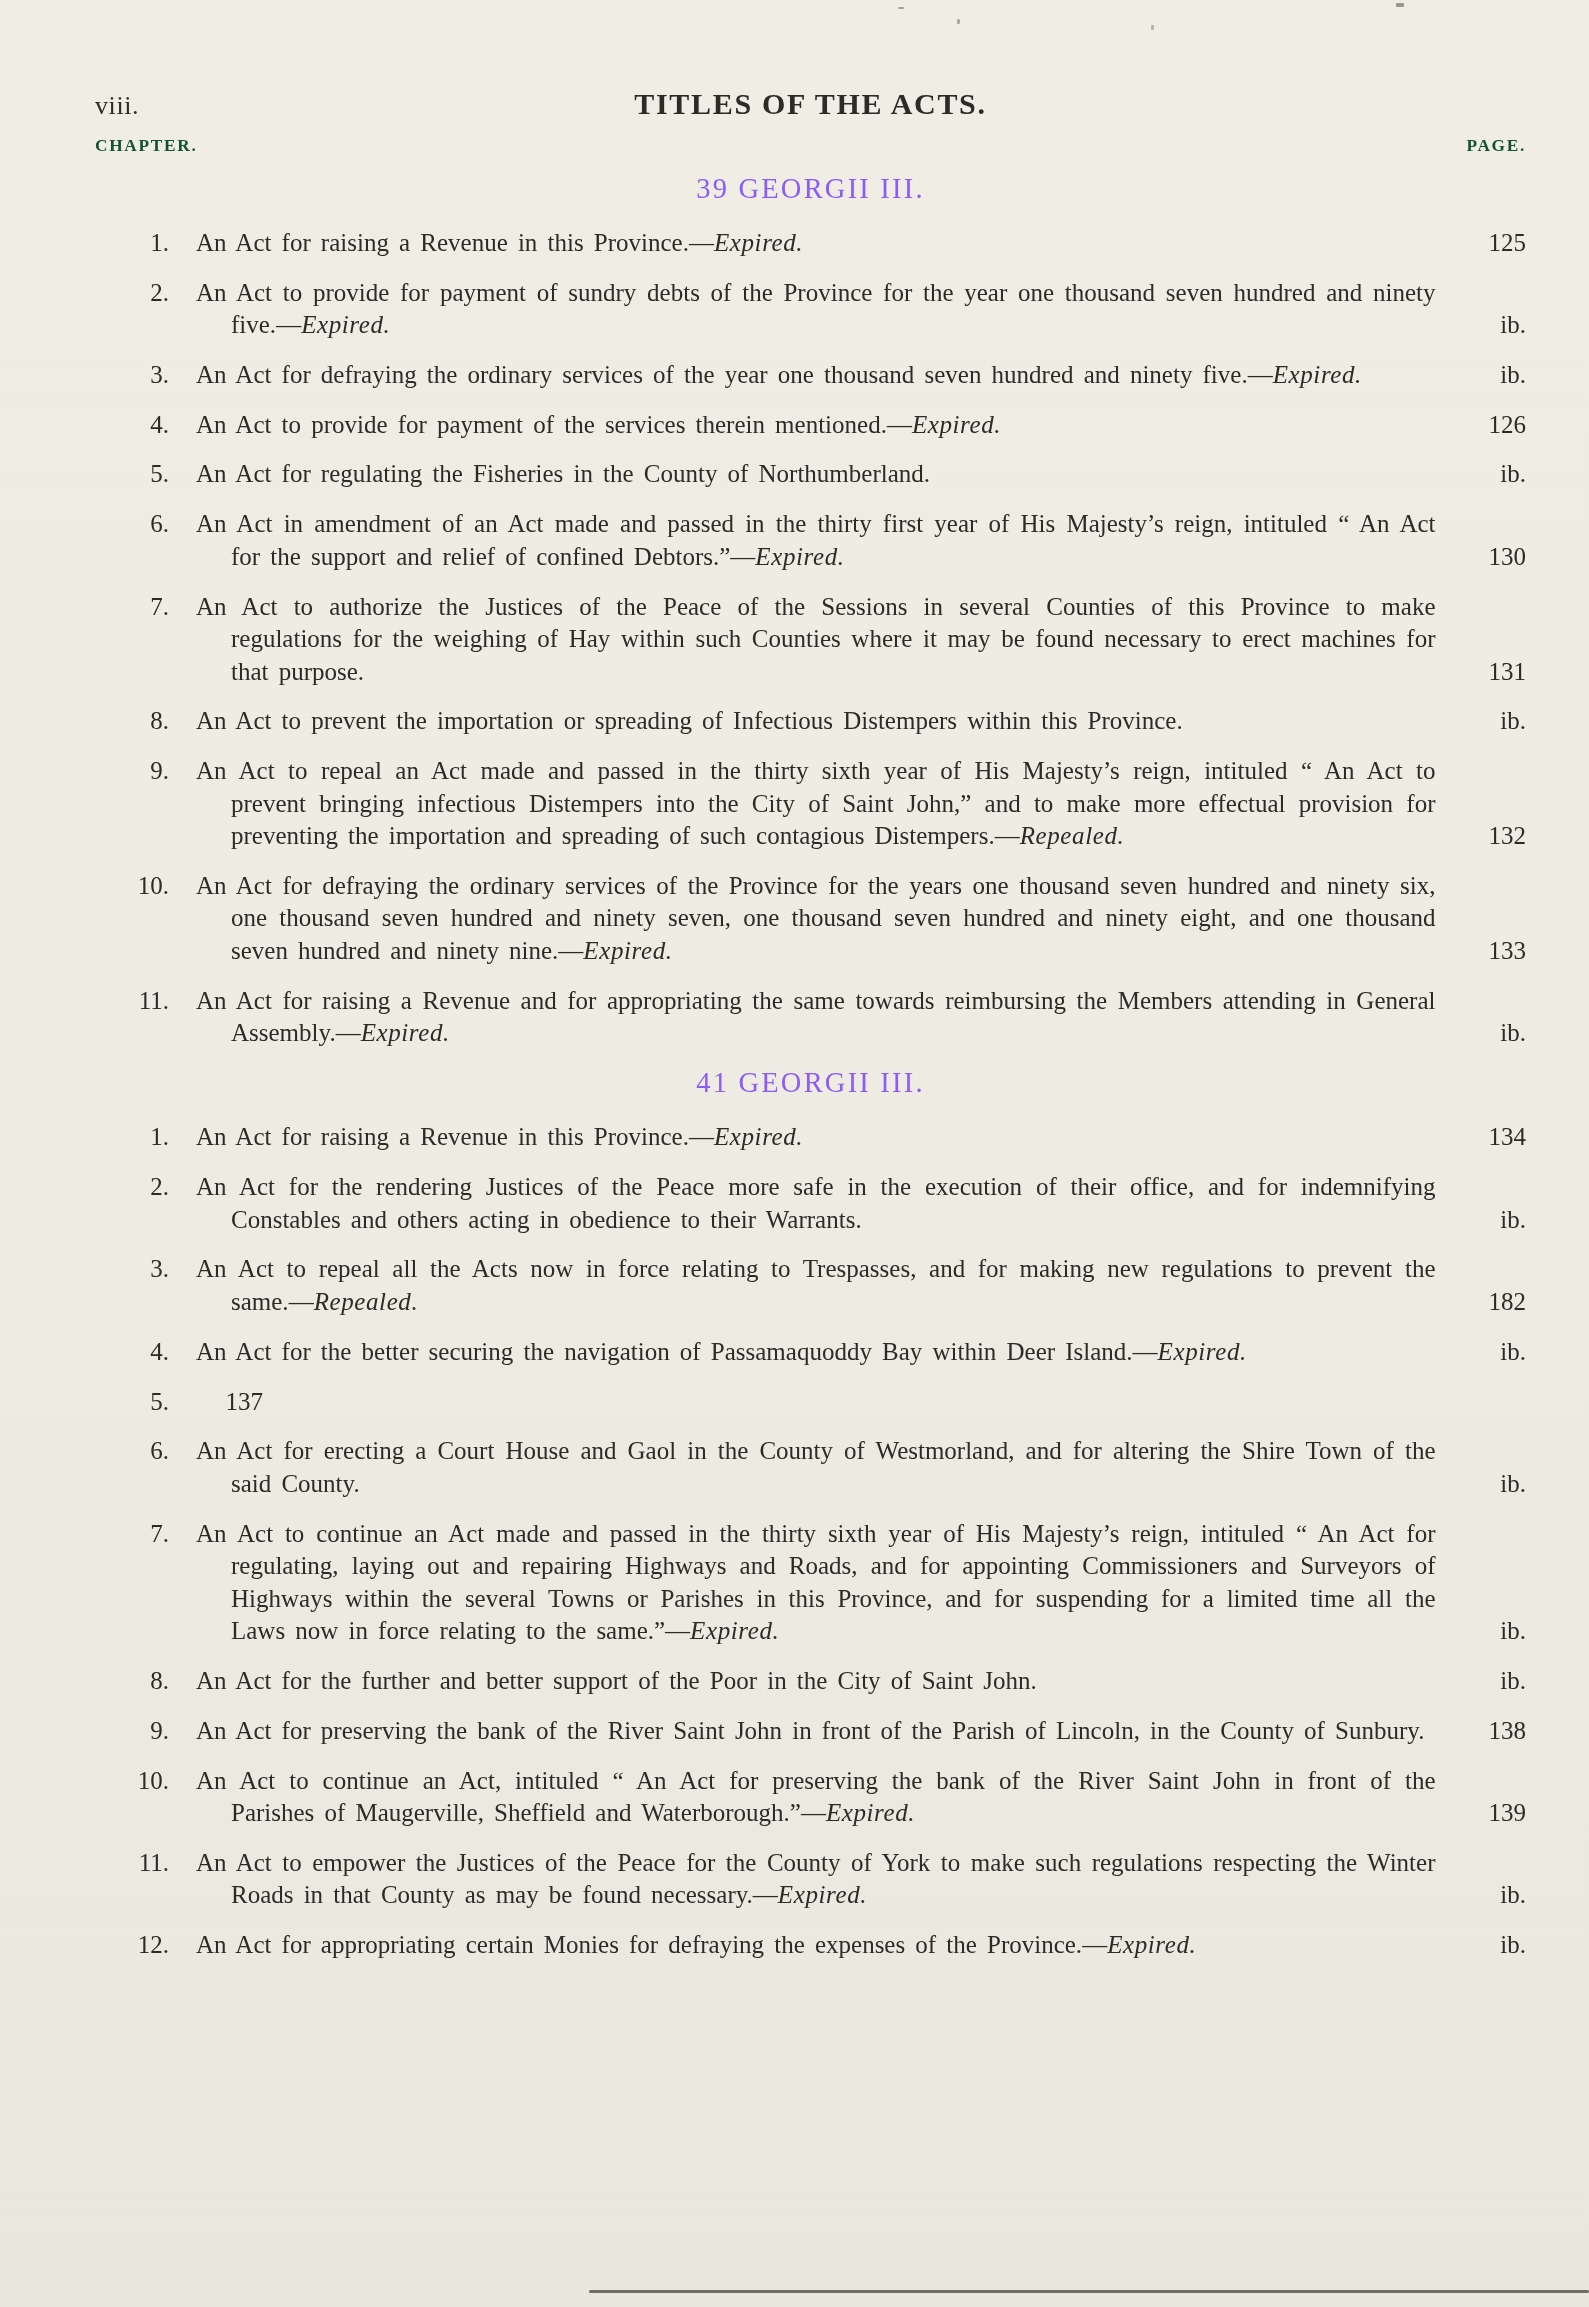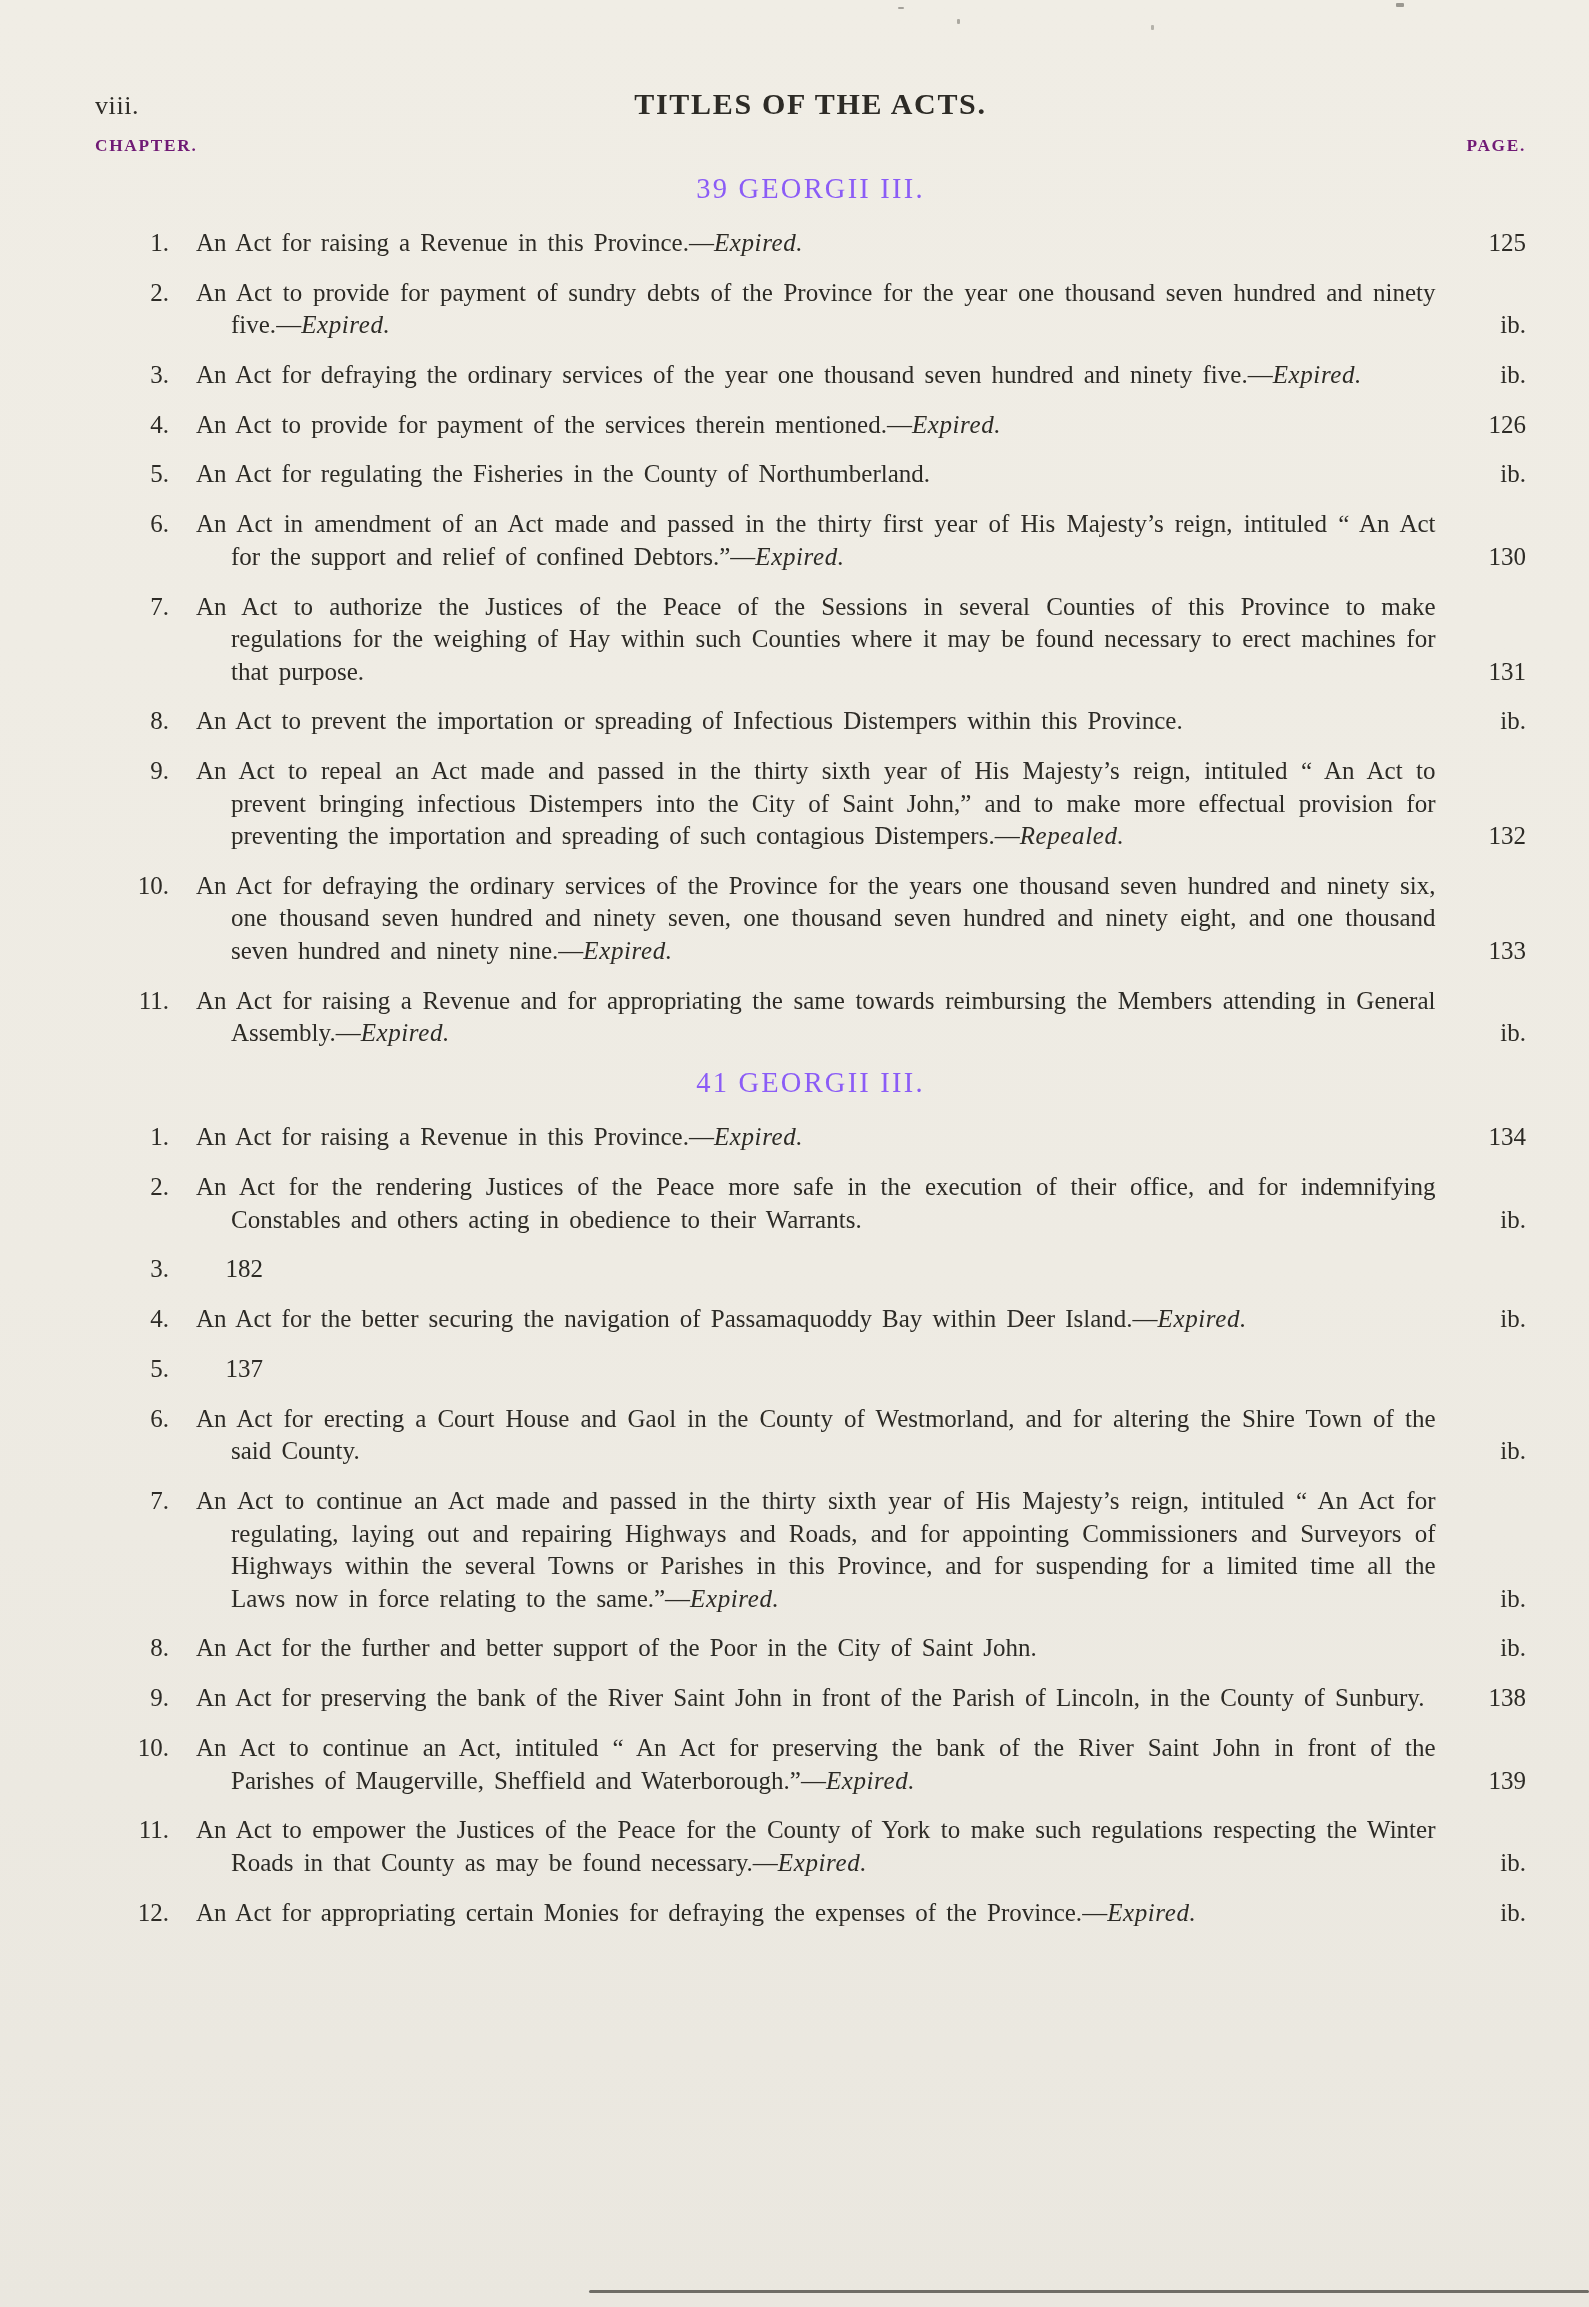--- a/index.html
+++ b/index.html
@@ -35,21 +35,21 @@
     text-align: center;
     white-space: nowrap;
   }
   .labels-row {
     display: flex;
     justify-content: space-between;
     margin-top: 14.5px;
     font-size: 17.3px;
     font-weight: bold;
     letter-spacing: 1.7px;
-    color: #701a75;
+    color: #14532d;
   }
   .section { margin: 0; }
   .section-heading {
     font-size: 28.5px;
     font-weight: normal;
     letter-spacing: 2.2px;
     text-align: center;
     margin: 17px 0 22.3px 0;
     color: #8b5cf6;
   }
@@ -178,20 +178,21 @@
           <div class="txt">An Act for raising a Revenue in this Province.<span class="dash">—</span><i class="status">Expired.</i></div>
           <div class="pg">134</div>
         </div>
         <div class="entry">
           <div class="num">2.</div>
           <div class="txt">An Act for the rendering Justices of the Peace more safe in the execution of their office, and for indemnifying Constables and others acting in obedience to their Warrants.</div>
           <div class="pg">ib.</div>
         </div>
         <div class="entry">
           <div class="num">3.</div>
+          <div class="txt">An Act to repeal all the Acts now in force relating to Trespasses, and for making new regulations to prevent the same.<span class="dash">—</span><i class="status">Repealed.</i></div>
           <div class="pg">182</div>
         </div>
         <div class="entry">
           <div class="num">4.</div>
           <div class="txt">An Act for the better securing the navigation of Passamaquoddy Bay within Deer Island.<span class="dash">—</span><i class="status">Expired.</i></div>
           <div class="pg">ib.</div>
         </div>
         <div class="entry">
           <div class="num">5.</div>
           <div class="pg">137</div>

